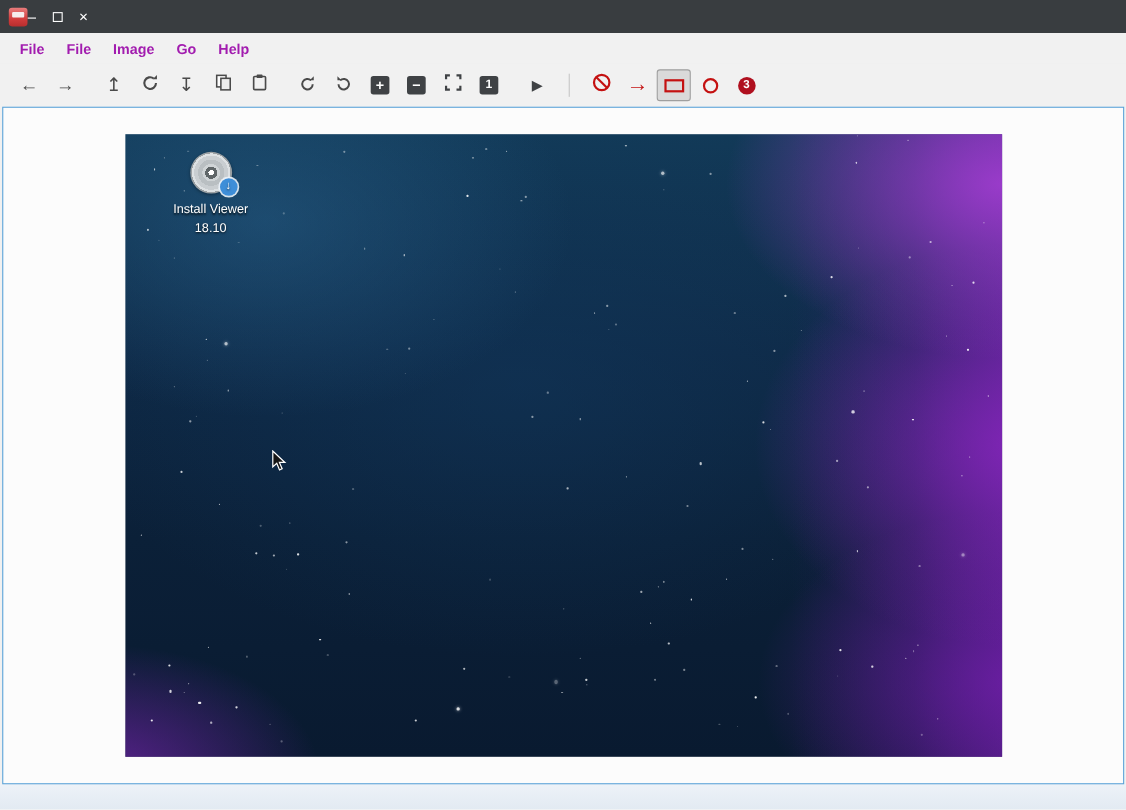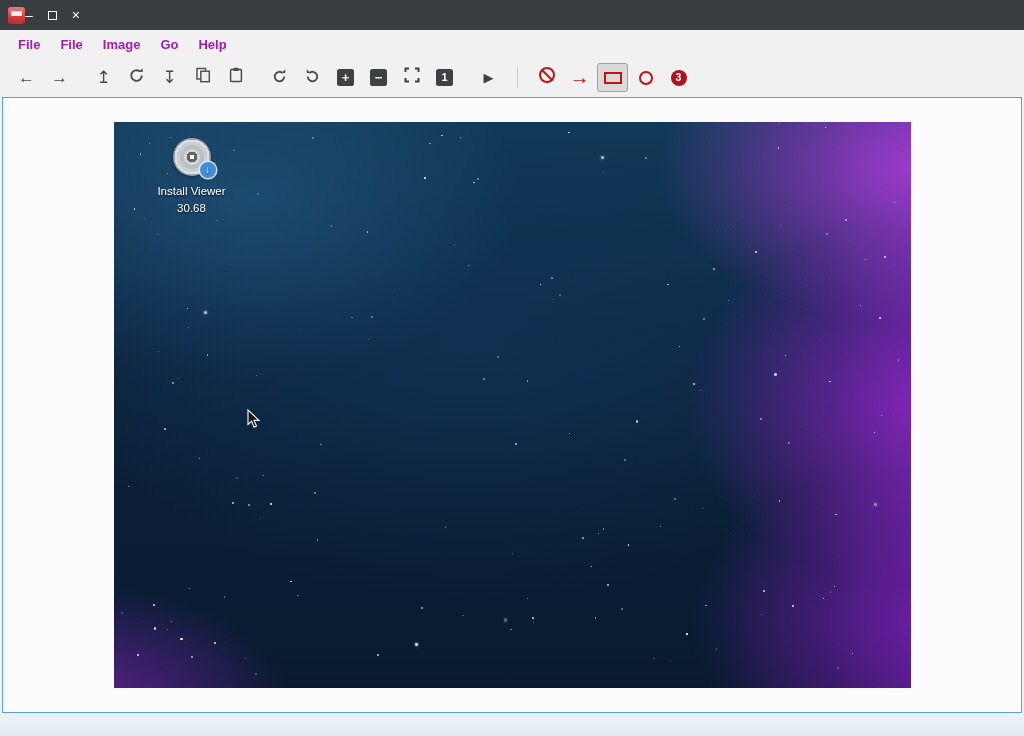--- a/index.html
+++ b/index.html
@@ -176,21 +176,21 @@
 </div>
 
 <div class="viewport">
   <div class="screenshot">
 
     <div class="desktop-icon">
       <div class="disc">
         <div class="disc-badge">↓</div>
       </div>
       <div>Install Viewer</div>
-      <div>30.68</div>
+      <div>18.10</div>
     </div>
 
     <div class="cursor">
       <svg width="14" height="20" viewBox="0 0 14 20">
         <path d="M1 1 L1 15.5 L4.6 12.2 L7.1 18.2 L9.5 17.1 L7 11.4 L12 11.4 Z" fill="#151515" stroke="#ffffff" stroke-width="1.1"></path>
       </svg>
     </div>
 
   <div class="star" style="height: 1.5px; width: 1.5px; left: 90.58%; top: 69.17%; opacity: 0.76;"></div>
       <div class="star" style="height: 1.5px; width: 1.5px; left: 15.03%; top: 4.86%; opacity: 0.37;"></div>

